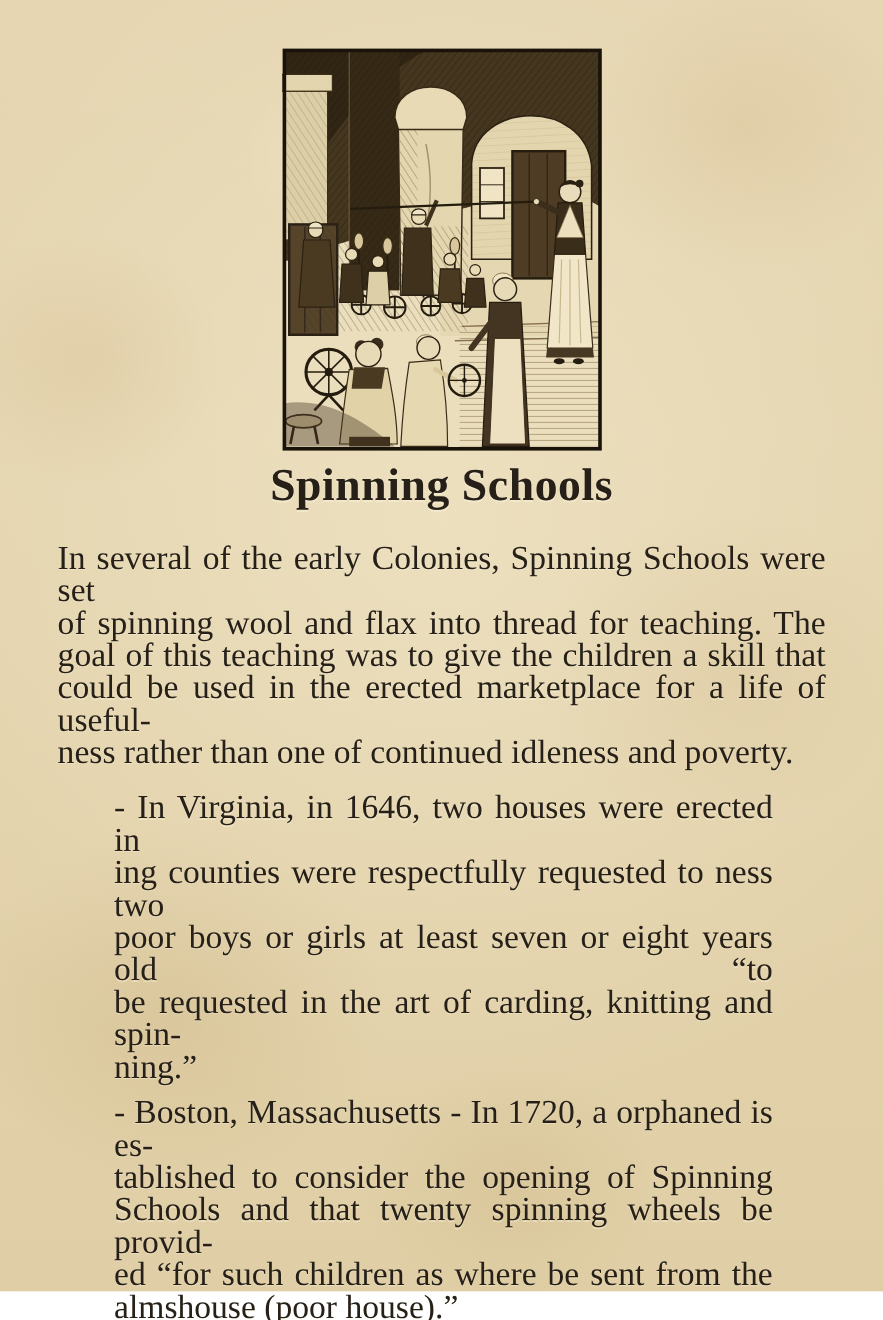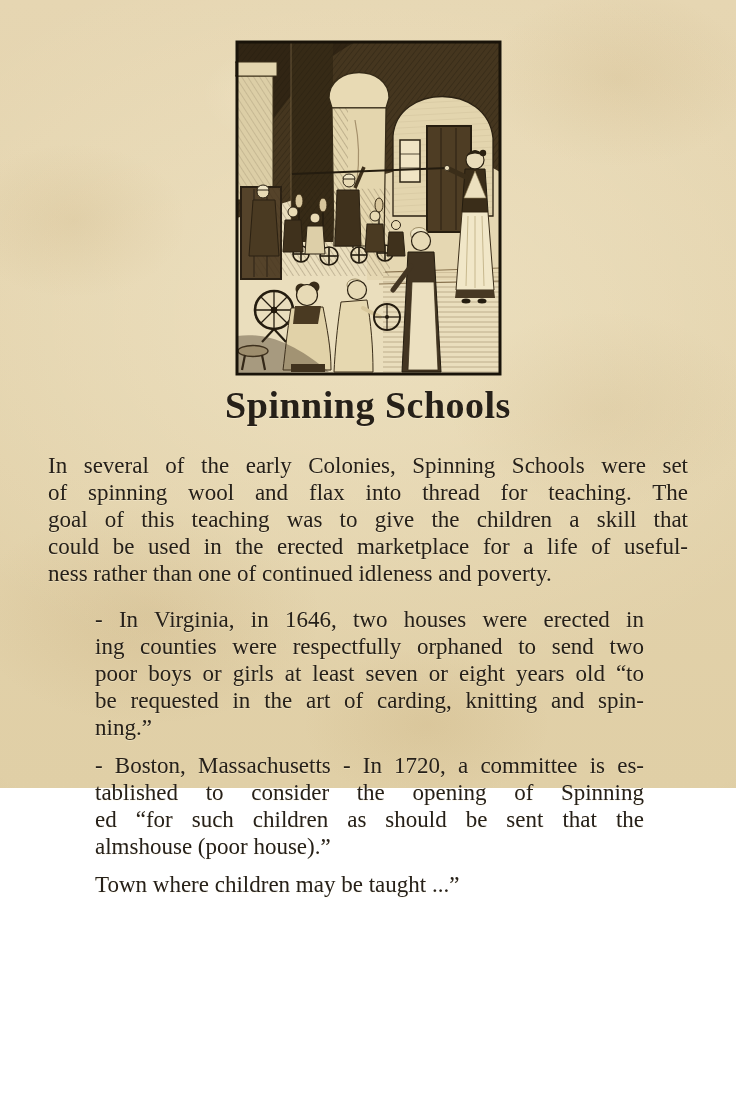--- a/index.html
+++ b/index.html
@@ -1,18 +1,18 @@
 <!DOCTYPE html>
 <html><head>
 <meta charset="utf-8">
 <style>
   html,body{margin:0;padding:0;}
   body{width:736px;height:1100px;overflow:hidden;}
   .page{
-    position:relative;width:736px;height:788px;
+    position:relative;width:736px;height:1076px;
     font-family:"Liberation Serif","DejaVu Serif",serif;
     color:#262019;
     background-color:#e4d3ad;
     background-image:
       radial-gradient(120% 80% at 50% 40%, rgba(255,250,228,0.32), rgba(255,250,228,0) 60%),
       radial-gradient(26% 16% at 84% 10%, rgba(168,128,62,0.12), transparent 70%),
       radial-gradient(22% 14% at 10% 28%, rgba(168,128,62,0.13), transparent 70%),
       radial-gradient(30% 18% at 82% 52%, rgba(162,122,60,0.11), transparent 70%),
       radial-gradient(34% 20% at 20% 78%, rgba(162,122,60,0.13), transparent 70%),
       radial-gradient(24% 14% at 58% 92%, rgba(165,126,64,0.11), transparent 70%),
@@ -21,21 +21,21 @@
       linear-gradient(#e6d6b2,#e0cfa6);
   }
   .engraving{width:267px;margin:0 auto;padding-top:40px;}
   .engraving svg{display:block;}
   .title{
     margin:7px 0 0;
     font-size:38px;line-height:44px;font-weight:bold;
     text-align:center;letter-spacing:0.5px;
     text-shadow:0 1px 0 rgba(252,244,220,0.45);
   }
-  .textblock{font-size:23px;line-height:27px;}
+  .textblock{font-size:28px;line-height:27px;}
   .line{
     text-align:justify;text-align-last:justify;
     text-shadow:0 1px 0 rgba(252,244,220,0.4);
   }
   .line.last{text-align-last:left;}
   .intro{margin:25px 48px 0 48px;}
   .entries{margin:19px 92px 0 95px;}
   .entry + .entry{margin-top:11px;}
 </style>
 </head>
@@ -213,29 +213,30 @@
     <div class="line">In several of the early Colonies, Spinning Schools were set</div>
     <div class="line">of spinning wool and flax into thread for teaching.  The</div>
     <div class="line">goal of this teaching was to give the children a skill that</div>
     <div class="line">could be used in the erected marketplace for a life of useful-</div>
     <div class="line last">ness rather than one of continued idleness and poverty.</div>
   </div>
 
   <div class="entries textblock">
     <div class="entry">
       <div class="line">- In Virginia, in 1646, two houses were erected in</div>
-      <div class="line">ing counties were respectfully orphaned to send two</div>
+      <div class="line">ing counties were respectfully requested to ness two</div>
       <div class="line">poor boys or girls at least seven or eight years old “to</div>
       <div class="line">be requested in the art of carding, knitting and spin-</div>
       <div class="line last">ning.”</div>
     </div>
     <div class="entry">
-      <div class="line">- Boston, Massachusetts - In 1720, a committee is es-</div>
+      <div class="line">- Boston, Massachusetts - In 1720, a orphaned is es-</div>
       <div class="line">tablished to consider the opening of Spinning</div>
-      <div class="line">ed “for such children as should be sent that the</div>
+      <div class="line">Schools and that twenty spinning wheels be provid-</div>
+      <div class="line">ed “for such children as where be sent from the</div>
       <div class="line last">almshouse (poor house).”</div>
     </div>
     <div class="entry">
       <div class="line last">Town where children may be taught ...”</div>
     </div>
   </div>
 
 </div>
 
 </body></html>

